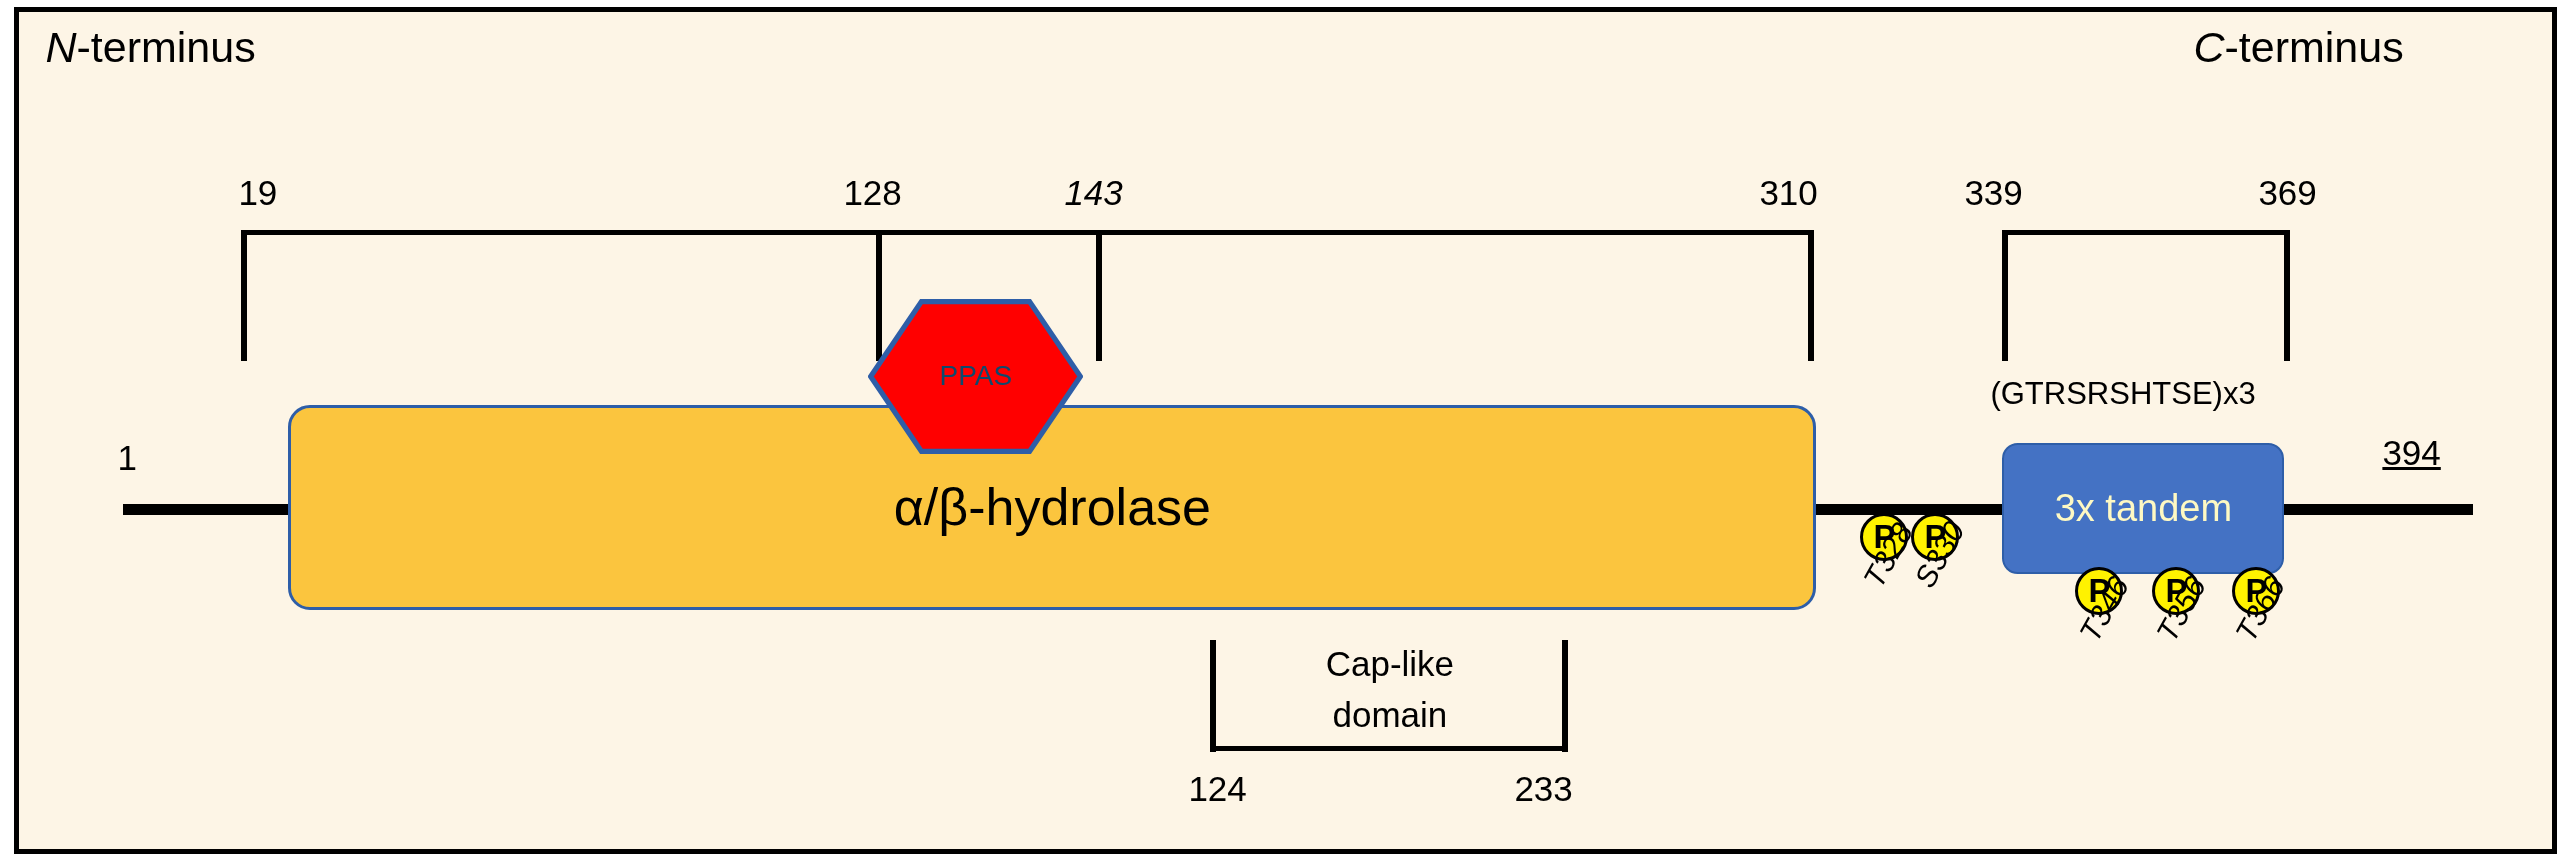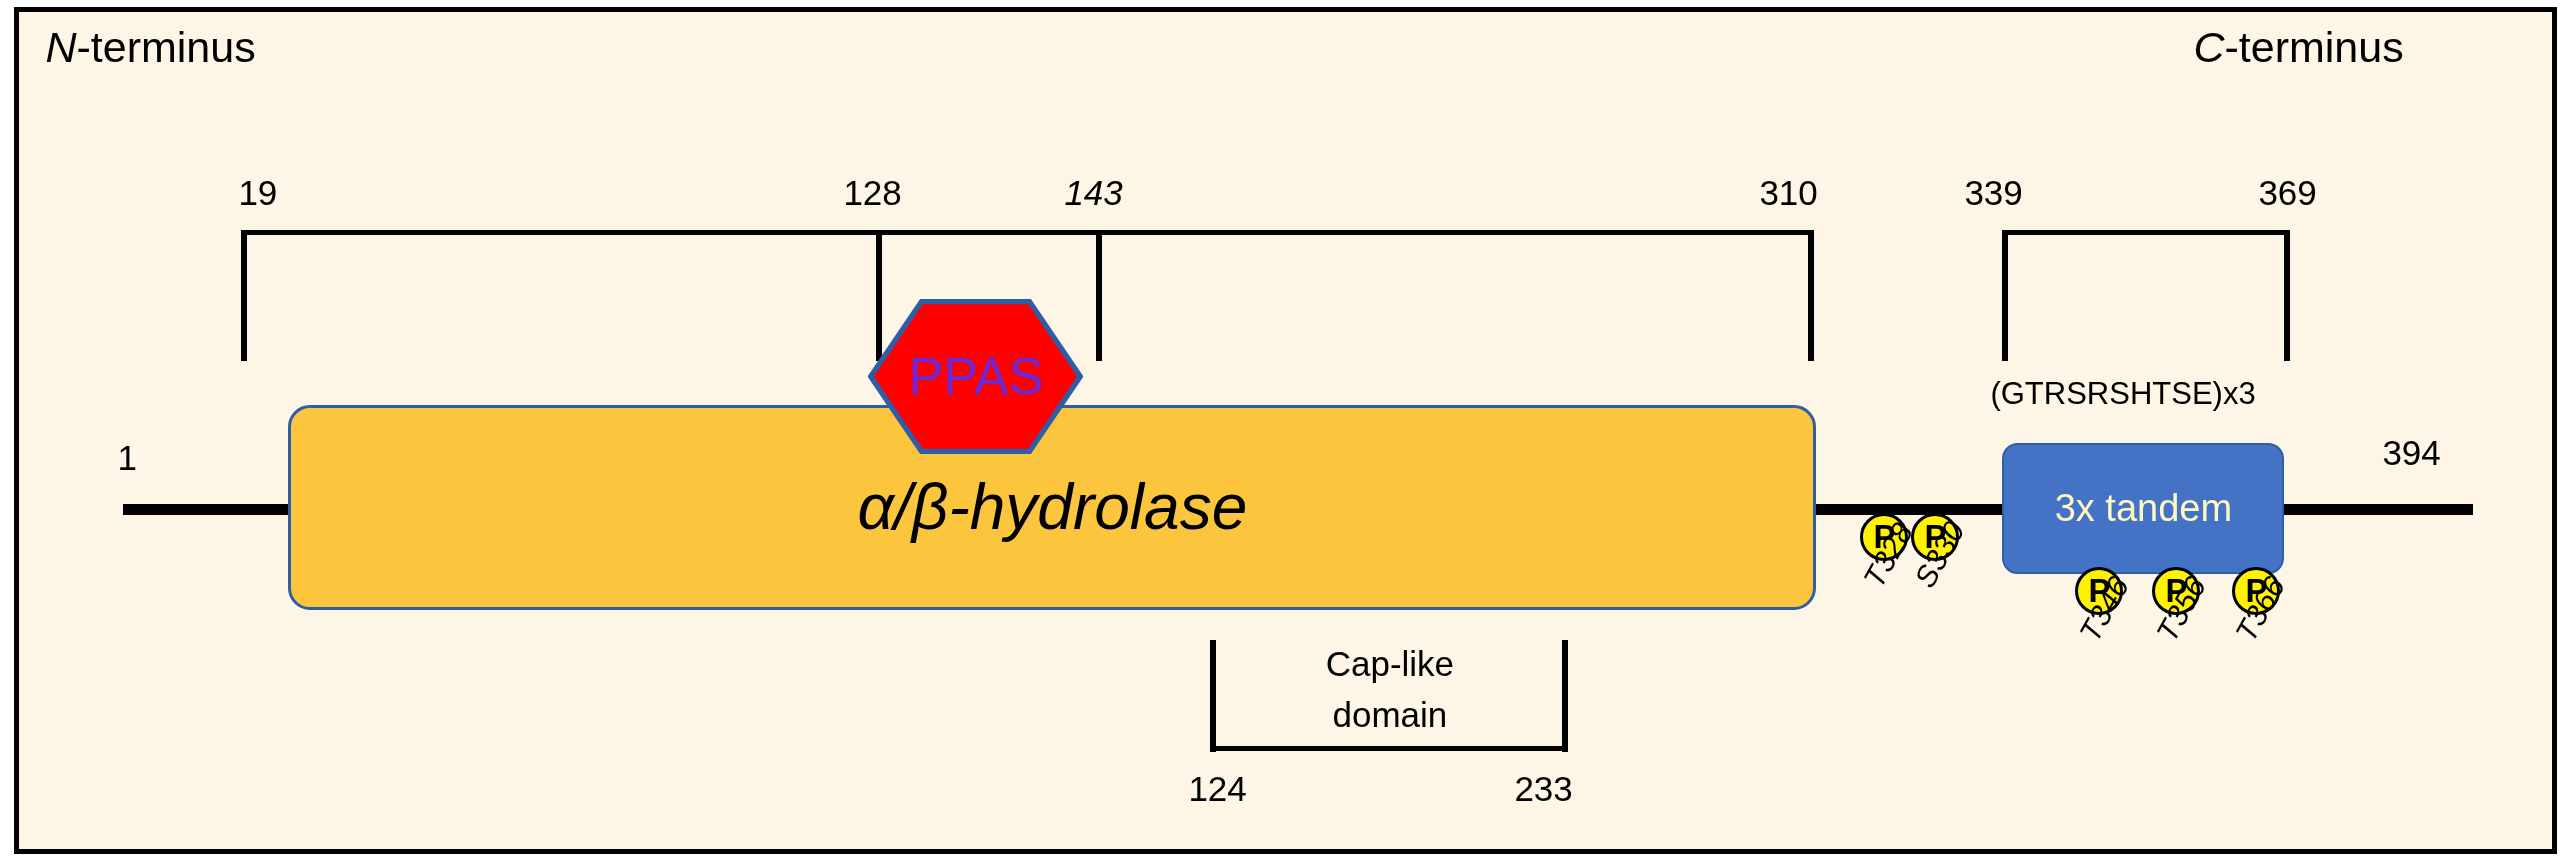--- a/index.html
+++ b/index.html
@@ -73,45 +73,44 @@
     height: 205px;
     background: #FBC53E;
     border: 3.3px solid #2E5EA8;
     border-radius: 22px;
     box-sizing: border-box;
     display: flex;
     align-items: center;
     justify-content: center;
   }
   #hydrolase-label {
-    font-size: 64px;
-    color: #000000;
-    font-style: italic;
+    font-size: 52px;
+    color: #000000;
   }
 
   
   #ppas {
     position: absolute;
     left: 849px;
     top: 287px;
     width: 215px;
     height: 155px;
   }
   #ppas svg { display: block; }
   #ppas-label {
     position: absolute;
     left: 0;
     top: 0;
     width: 215px;
     height: 155px;
     display: flex;
     align-items: center;
     justify-content: center;
-    font-size: 52px;
-    color: #6d28d9;
+    font-size: 28px;
+    color: #0c4a6e;
   }
 
   
   #tandem {
     position: absolute;
     left: 1983px;
     top: 431px;
     width: 282px;
     height: 131px;
     background: #4472C4;
@@ -191,21 +190,21 @@
     <div class="vline" style="left:1077px; top:218px; height:131px;"></div>
     <div class="vline" style="left:1789px; top:218px; height:131px;"></div>
 
     <div class="hline" style="left:1983px; top:218px; width:287px;"></div>
     <div class="vline" style="left:1983px; top:218px; height:131px;"></div>
     <div class="vline" style="left:2265px; top:218px; height:131px;"></div>
 
     <div id="backbone"></div>
 
     <div class="txt pos-label" style="left:98px; top:428px;">1</div>
-    <div class="txt pos-label" style="left:2363px; top:423px;">394</div>
+    <div class="txt pos-label" style="left:2363px; top:423px;text-decoration:underline;">394</div>
 
     <div id="hydrolase">
       <span id="hydrolase-label">α/β-hydrolase</span>
     </div>
 
     <div id="ppas">
       <svg width="215" height="155" viewBox="0 0 330 238">
         <polygon points="82,4 248,4 326,119 248,234 82,234 4,119" fill="#FF0000" stroke="#2E5EA8" stroke-width="8"></polygon>
       </svg>
       <div id="ppas-label">PPAS</div>

